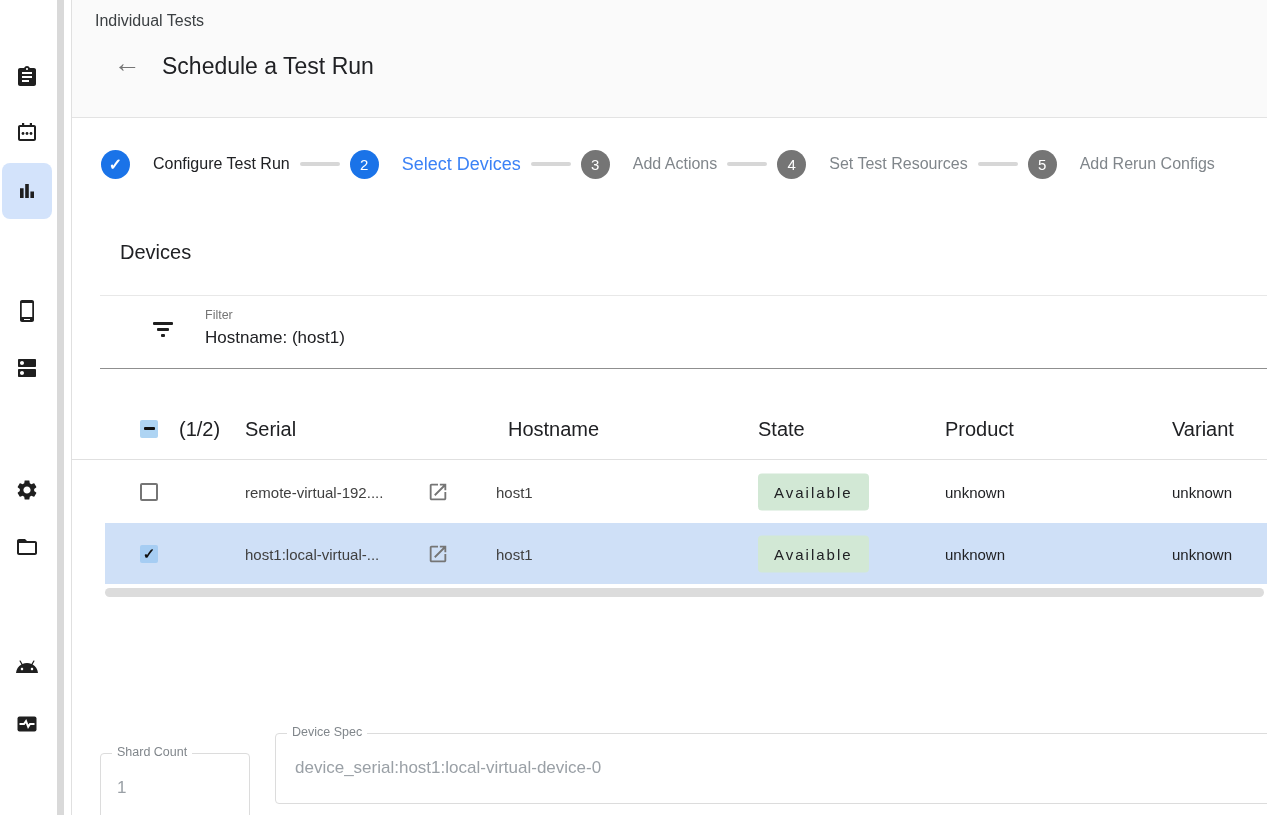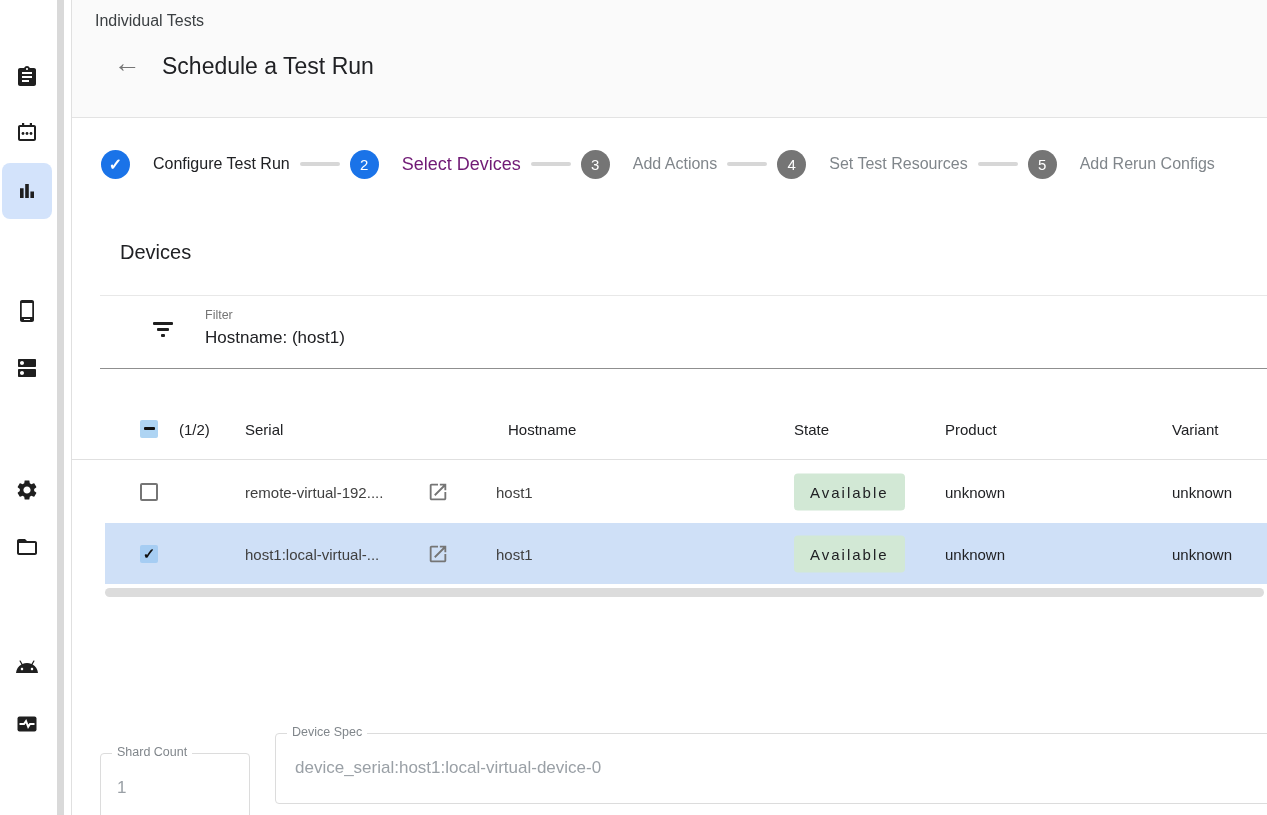--- a/index.html
+++ b/index.html
@@ -27,46 +27,46 @@
   .page-title { position: absolute; left: 90px; top: 53px; font-size: 23px; color: #202124; }
 
   
   .stepper { position: absolute; left: 0; top: 148px; width: 100%; height: 32px; display: flex; align-items: center; padding-left: 29px; }
   .step { display: flex; align-items: center; cursor: pointer; }
   .step-circle { width: 29px; height: 29px; border-radius: 50%; display: flex; align-items: center; justify-content: center; color: #fff; font-size: 15px; flex: 0 0 auto; }
   .step.complete .step-circle, .step.active .step-circle { background: #1a73e8; }
   .step.pending .step-circle { background: #757575; }
   .step-label { margin-left: 23px; font-size: 16px; white-space: nowrap; }
   .step.complete .step-label { color: #202124; }
-  .step.active .step-label { color: #701a75; font-size: 18px; }
+  .step.active .step-label { color: #3b82f6; font-size: 18px; }
   .step.pending .step-label { color: #80868b; }
   .step-check { font-size: 16px; font-weight: bold; }
   .connector { width: 40px; height: 4px; background: #d7d7d7; border-radius: 2px; margin: 0 10px; flex: 0 0 auto; }
 
   
   .devices-heading { position: absolute; left: 48px; top: 241px; font-size: 20px; color: #202124; }
 
   .filter-box { position: absolute; left: 28px; right: 0; top: 295px; height: 74px; border-top: 1px solid #e8e8e8; border-bottom: 1px solid #8f8f8f; cursor: text; }
   .filter-icon { position: absolute; left: 52px; top: 26px; width: 22px; height: 20px; }
   .filter-icon i { display: block; background: #1f1f1f; height: 2.5px; border-radius: 1px; margin: 0 auto 3.5px auto; }
   .filter-icon .l1 { width: 20px; }
   .filter-icon .l2 { width: 12px; }
   .filter-icon .l3 { width: 4px; }
   .filter-label { position: absolute; left: 105px; top: 12px; font-size: 12.5px; color: #757575; }
   .filter-value { position: absolute; left: 105px; top: 32px; font-size: 17px; color: #202124; }
 
   
   .thead { position: absolute; left: 0; top: 398px; width: 100%; height: 62px; border-bottom: 1px solid #e0e0e0; background: #fff; }
-  .cell { position: absolute; top: 50%; transform: translateY(-50%); font-size: 15px; color: #202124; white-space: nowrap; }
+  .cell { position: absolute; top: 50%; transform: translateY(-50%); font-size: 20px; color: #202124; white-space: nowrap; }
   .c-check   { left: 68px; }
   .c-count   { left: 107px; }
   .c-serial  { left: 173px; }
   .c-extlink { left: 355px; }
   .c-host    { left: 436px; }
-  .c-state   { left: 686px; margin-left: 36px; }
+  .c-state   { left: 686px; }
   .c-product { left: 873px; }
   .c-variant { left: 1100px; text-align: right; }
 
   .row { position: absolute; left: 33px; right: 0; cursor: pointer; }
   .row1 { top: 460px; height: 63px; background: #ffffff; }
   .row2 { top: 523px; height: 61px; background: #cfe0f7; }
   .row .cell { font-size: 15px; }
   .link { color: #404040; cursor: pointer; text-decoration: none; }
   .row .c-check   { left: 35px; }
   .row .c-serial  { left: 140px; max-width: 180px; overflow: hidden; }

